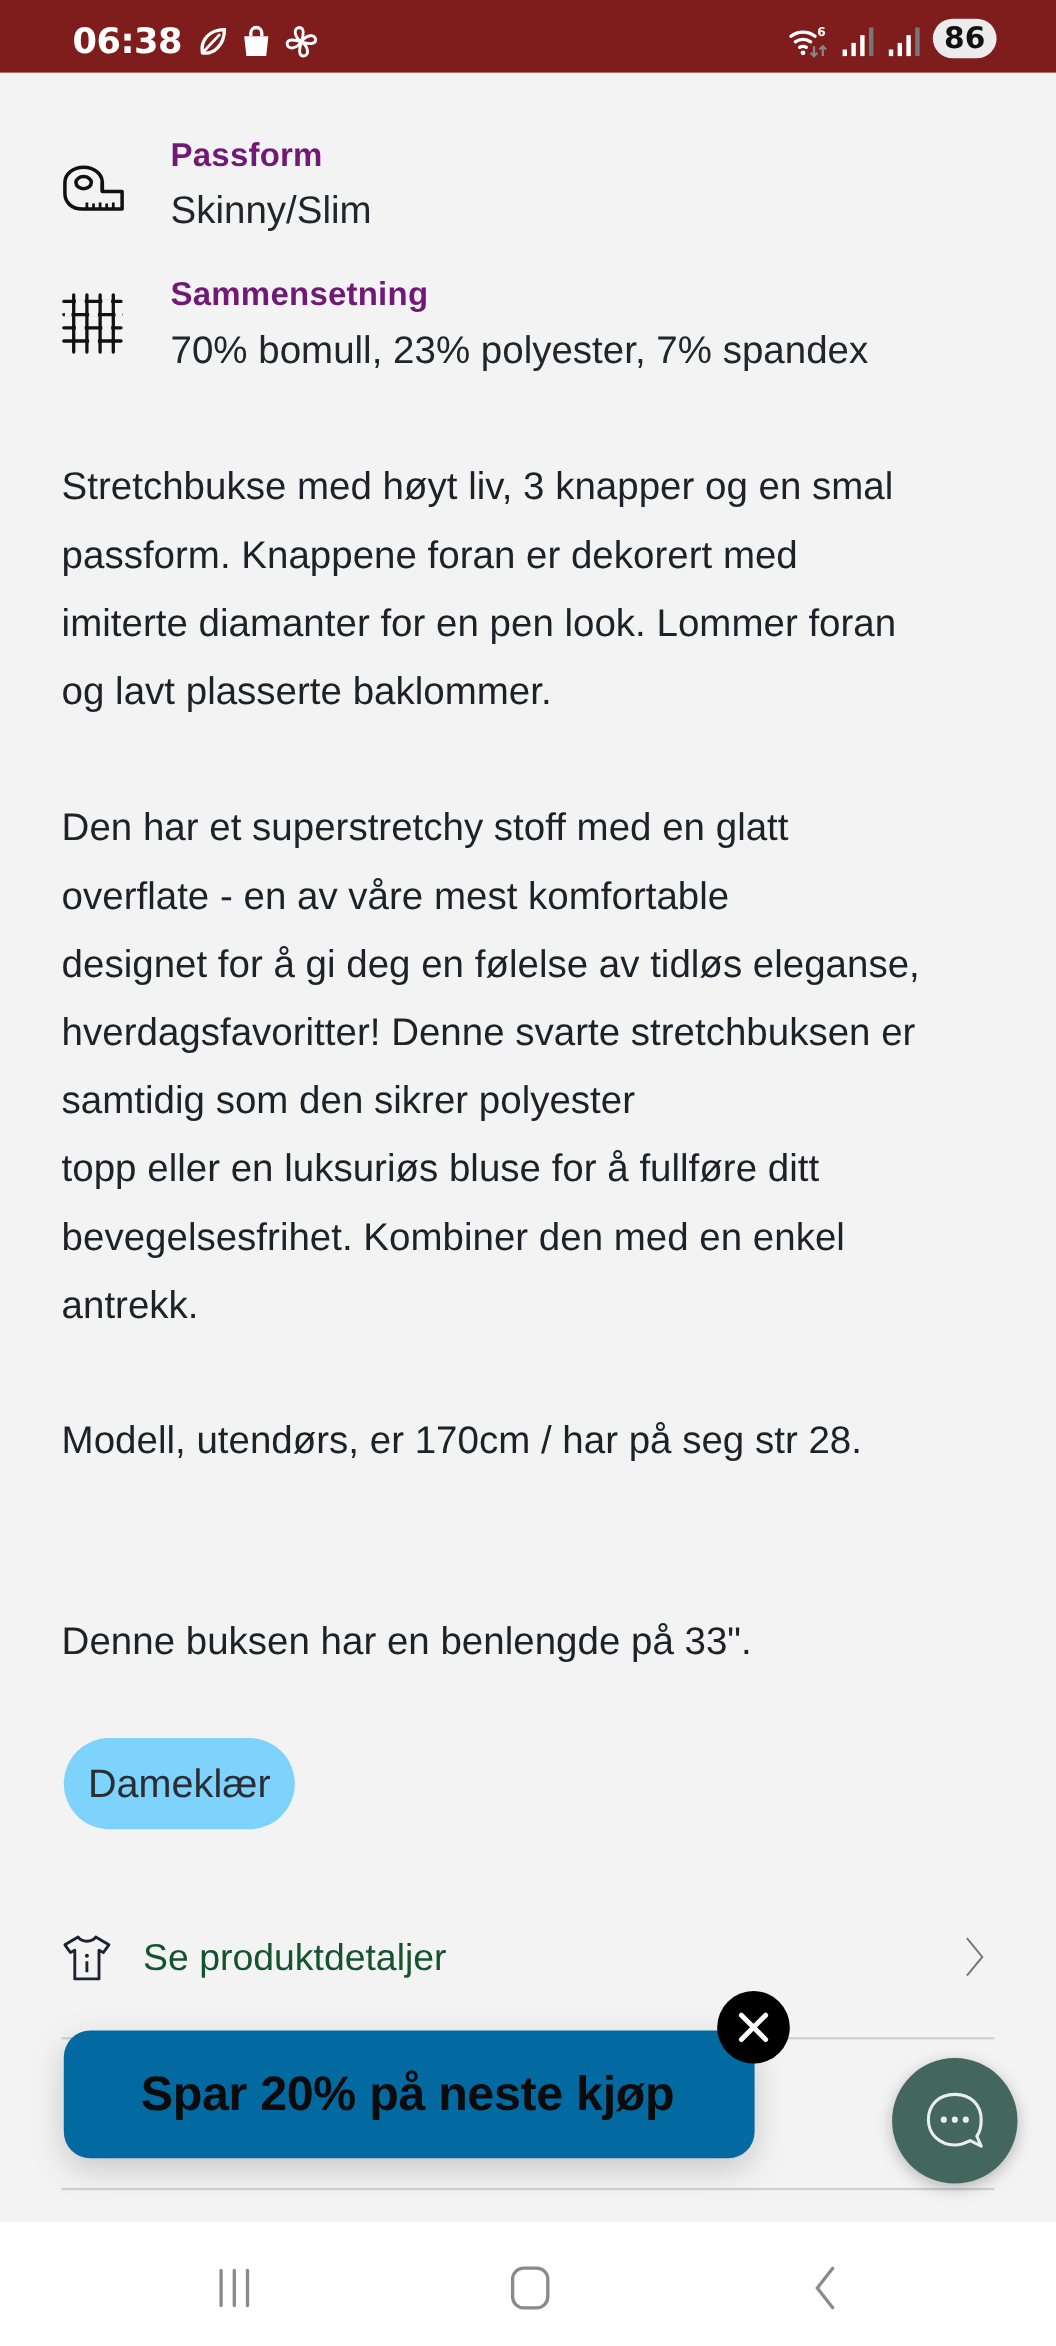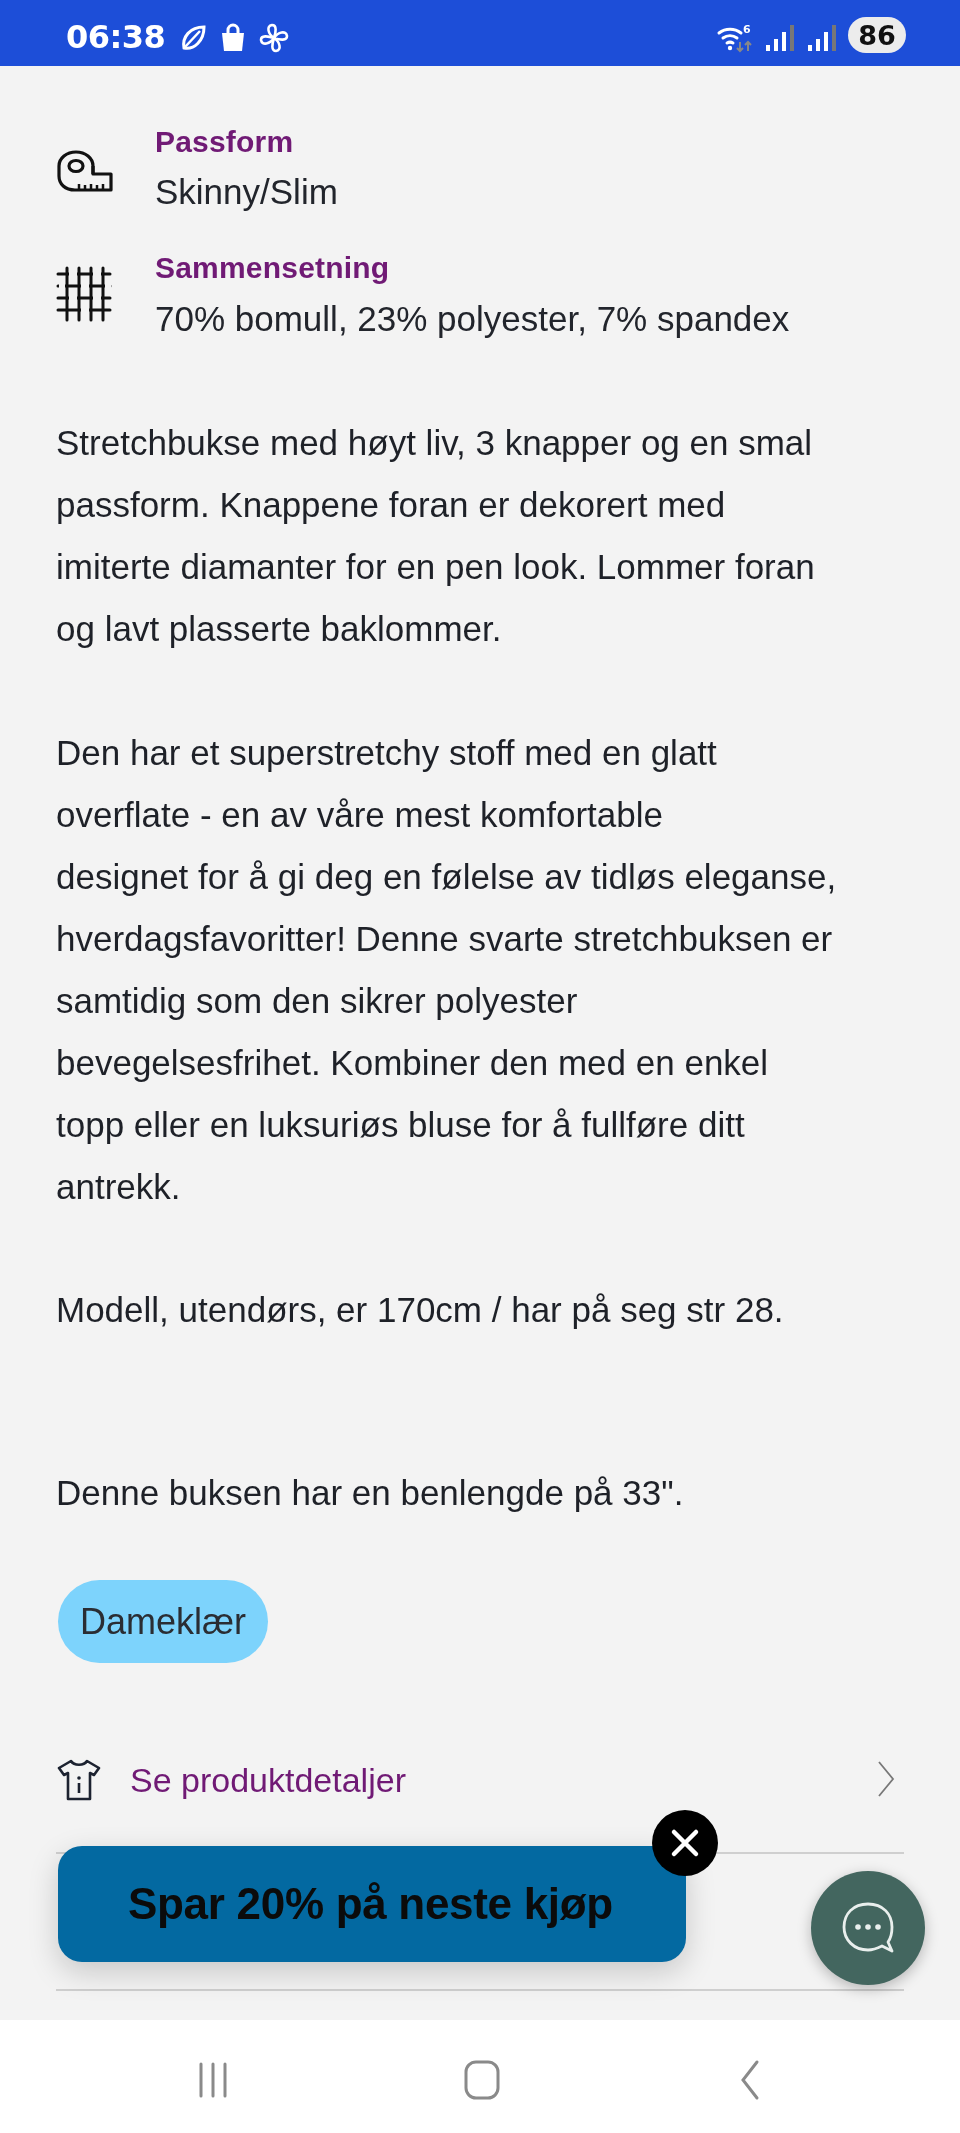--- a/index.html
+++ b/index.html
@@ -1,39 +1,39 @@
 <!DOCTYPE html>
 <html><head>
 <meta charset="utf-8">
 <style>
   * { box-sizing: border-box; margin: 0; padding: 0; }
   html, body { width: 960px; height: 2133px; overflow: hidden; }
   body { background: #f3f3f3; font-family: "Liberation Sans", sans-serif; color: #1c1f26; position: relative; }
 
   
-  .statusbar { position: absolute; left: 0; top: 0; width: 960px; height: 66px; background: #1d4ed8; color: #fff; text-align: right; }
+  .statusbar { position: absolute; left: 0; top: 0; width: 960px; height: 66px; background: #7f1d1d; color: #fff; text-align: right; }
   .sb-time { position: absolute; left: 66px; top: 18px; font-family: "DejaVu Sans", sans-serif; font-weight: bold; font-size: 32px; letter-spacing: -0.5px; }
   .sb-icons-left { position: absolute; left: 178px; top: 22px; display: flex; gap: 10px; align-items: center; }
   .sb-icons-right { position: absolute; left: 716px; top: 22px; display: flex; gap: 8px; align-items: center; }
   .battery { width: 58px; height: 36px; border-radius: 18px; background: #ececec; color: #111; font-family: "DejaVu Sans", sans-serif; font-weight: bold; font-size: 27px; display: flex; align-items: center; justify-content: center; margin-top: -6px; }
 
   
   .attr { position: absolute; left: 0; width: 960px; }
   .attr-icon { position: absolute; left: 55px; }
   .attr-label { position: absolute; left: 155px; font-size: 30px; font-weight: bold; color: #701a75; letter-spacing: 0.2px; }
   .attr-value { position: absolute; left: 155px; font-size: 35px; color: #22252c; }
 
   
   .desc { position: absolute; left: 56px; width: 860px; font-size: 35px; line-height: 62px; color: #1e2128; }
   .desc p { margin: 0; }
 
   .chip { position: absolute; left: 58px; top: 1580px; width: 210px; height: 83px; border-radius: 42px; background: #7dd3fc; display: flex; align-items: center; justify-content: center; font-size: 36px; color: #2a2d33; }
 
   .row-details { position: absolute; left: 56px; top: 1745px; width: 848px; height: 70px; display: flex; align-items: center; }
-  .row-details .label { margin-left: 28px; font-size: 34px; color: #701a75; }
+  .row-details .label { margin-left: 28px; font-size: 34px; color: #14532d; }
   .row-details .chev { position: absolute; right: 8px; top: 14px; }
 
   .divider { position: absolute; left: 56px; width: 848px; height: 2px; background: #cfcfcf; }
   .promo { position: absolute; left: 58px; top: 1846px; width: 628px; height: 116px; background: #0369a1; border-radius: 24px; box-shadow: 0 10px 30px rgba(0,0,0,0.18); display: flex; align-items: center; padding-left: 70px; }
   .promo-text { font-family: "Liberation Sans", sans-serif; font-weight: bold; font-size: 44px; color: #0b0b0b; letter-spacing: -0.3px; }
   .promo-close { position: absolute; left: 652px; top: 1810px; width: 66px; height: 66px; border-radius: 50%; background: #000; display: flex; align-items: center; justify-content: center; }
 
   .chat-btn { position: absolute; left: 811px; top: 1871px; width: 114px; height: 114px; border-radius: 50%; background: #43665f; box-shadow: 0 4px 14px rgba(0,0,0,0.25); display: flex; align-items: center; justify-content: center; }
 
   
@@ -133,22 +133,22 @@
   <p>imiterte diamanter for en pen look. Lommer foran</p>
   <p>og lavt plasserte baklommer.</p>
 </div>
 
 <div class="desc" style="top:722px;">
   <p>Den har et superstretchy stoff med en glatt</p>
   <p>overflate - en av våre mest komfortable</p>
   <p>designet for å gi deg en følelse av tidløs eleganse,</p>
   <p>hverdagsfavoritter! Denne svarte stretchbuksen er</p>
   <p>samtidig som den sikrer polyester</p>
+  <p>topp eller en luksuriøs bluse for å fullføre ditt</p>
   <p>bevegelsesfrihet. Kombiner den med en enkel</p>
-  <p>topp eller en luksuriøs bluse for å fullføre ditt</p>
   <p>antrekk.</p>
 </div>
 
 <div class="desc" style="top:1279px;">
   <p>Modell, utendørs, er 170cm / har på seg str 28.</p>
 </div>
 
 <div class="desc" style="top:1462px;">
   <p>Denne buksen har en benlengde på 33".</p>
 </div>

